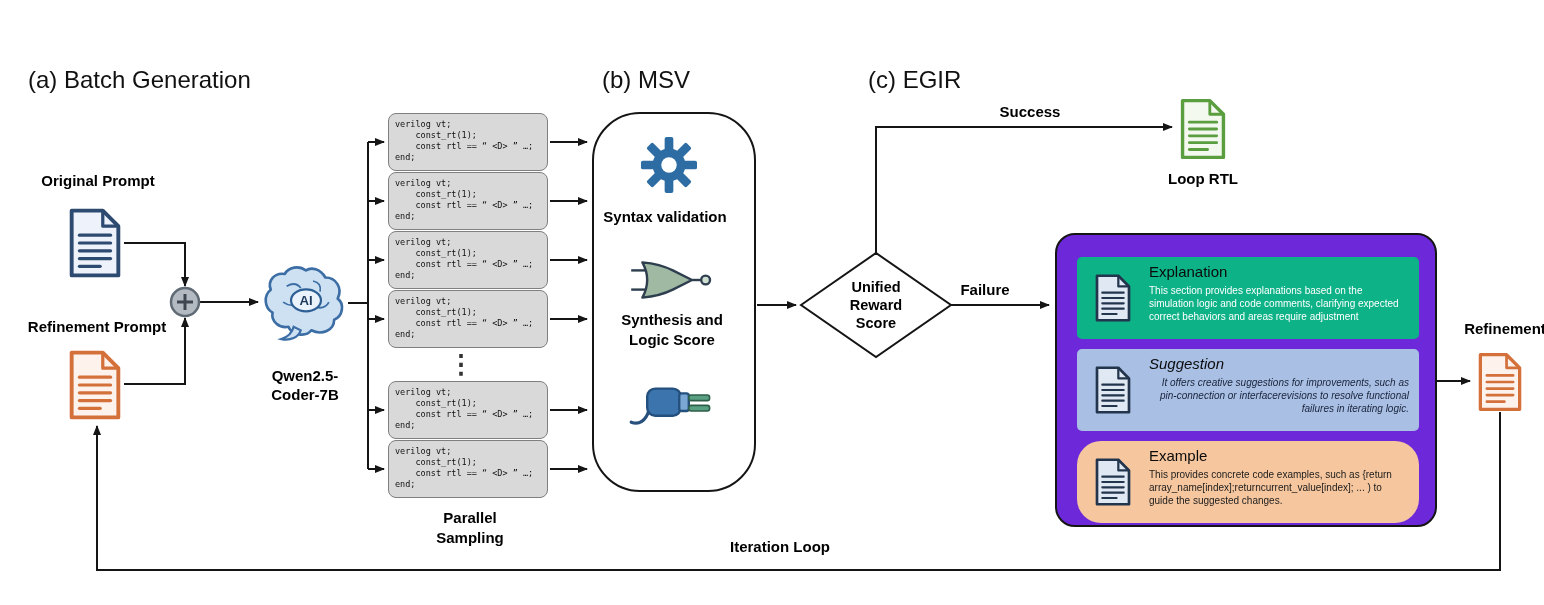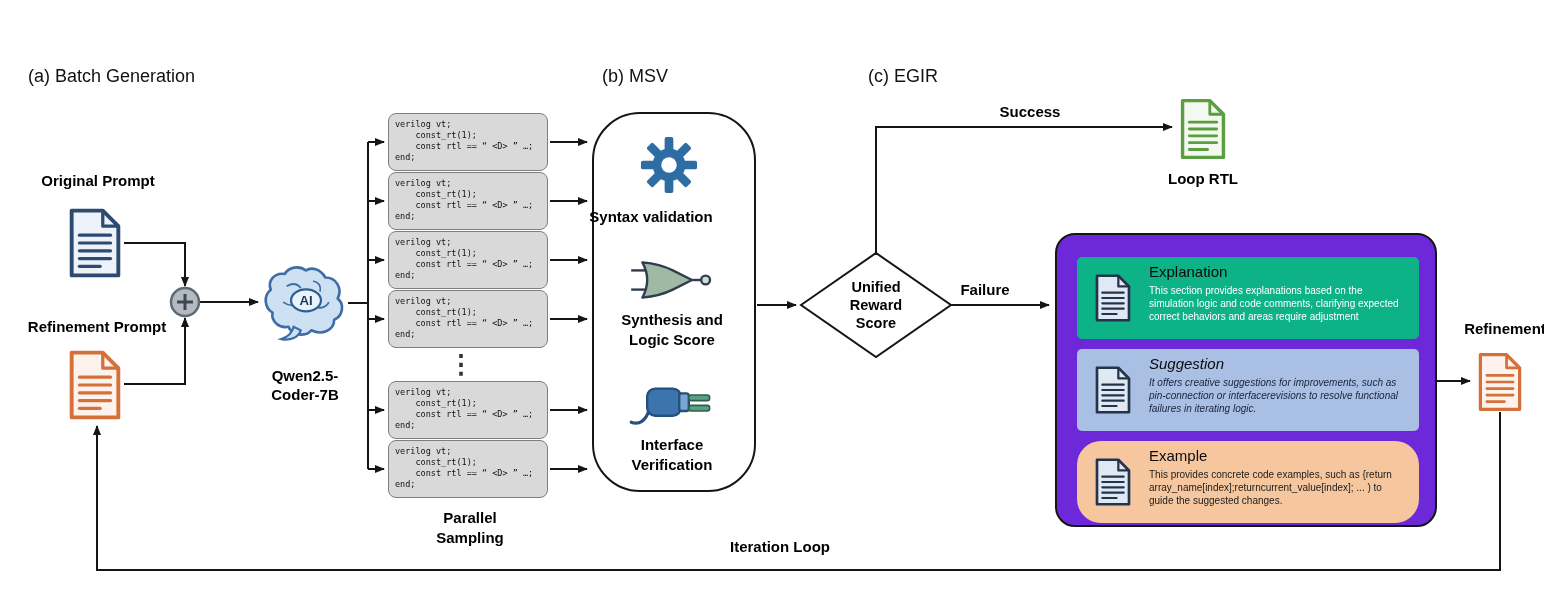--- a/index.html
+++ b/index.html
@@ -1,39 +1,39 @@
 <!DOCTYPE html>
 <html><head>
 <meta charset="utf-8">
 <style>
   html,body{margin:0;padding:0;background:#fff;}
   .canvas{position:relative;width:1544px;height:605px;background:#ffffff;overflow:hidden;
           font-family:"Liberation Sans",sans-serif;color:#000;}
   .abs{position:absolute;z-index:2;}
-  .hdr{font-size:18px;font-weight:500;color:#111;}
+  .hdr{font-size:24px;font-weight:500;color:#111;}
   .lbl{font-weight:700;font-size:15px;color:#000;text-align:center;}
   .pre{white-space:pre-line;}
   .codebox{position:absolute;z-index:2;left:388px;width:160px;height:58px;box-sizing:border-box;
            background:#d9d9d9;border:1.5px solid #7f7f7f;border-radius:8px;padding:5px 6px;}
   .codebox .code{font-family:"DejaVu Sans Mono",monospace;font-size:8.5px;line-height:1.3;
                  white-space:pre;color:#111;}
   .ellipsis{font-size:26px;font-weight:700;color:#333;line-height:30px;text-align:center;}
   .msvbox{position:absolute;z-index:2;left:592px;top:112px;width:164px;height:380px;
           border:2px solid #151515;border-radius:48px;background:#fff;box-sizing:border-box;}
   .feedback{position:absolute;z-index:2;left:1055px;top:233px;width:382px;height:294px;
             border:2px solid #151515;border-radius:20px;background:#6d28d9;box-sizing:border-box;}
   .panel{position:absolute;left:20px;width:342px;height:82px;border-radius:5px;}
   .panel-green{background:#0db287;}
   .panel-blue{background:#a9bfe4;font-style:italic;}
   .panel-peach{background:#f6c79f;border-radius:24px;}
   .panel .pdoc{position:absolute;left:16px;top:17px;}
   .panel-title{position:absolute;left:72px;top:6px;font-size:15px;font-weight:500;color:#0b0b0b;}
   .panel-body{position:absolute;left:72px;right:10px;top:27px;font-size:10px;line-height:1.32;color:#1b1b1b;}
   .panel-green .panel-body{color:#ffffff;}
-  .panel-blue .panel-body{color:#18233a;}
+  .panel-blue .panel-body{color:#18233a;text-align:right;}
   
   .doc .page{stroke-width:3;stroke-linejoin:round;}
   .doc .fold{fill:none;stroke-width:2.5;stroke-linejoin:round;}
   .doc .dl{stroke-width:2.5;stroke-linecap:round;}
   .doc-blue .page{fill:#eef3fb;stroke:#2d4a71;} .doc-blue .fold,.doc-blue .dl{stroke:#2d4a71;}
   .doc-orange .page{fill:#fdf3ec;stroke:#d4703a;} .doc-orange .fold,.doc-orange .dl{stroke:#d4703a;}
   .doc-green .page{fill:#f3f9ef;stroke:#5a9e3f;} .doc-green .fold,.doc-green .dl{stroke:#5a9e3f;}
   .doc-panel .page{fill:#dfe8f3;stroke:#23344d;} .doc-panel .fold,.doc-panel .dl{stroke:#23344d;}
   .ln{stroke:#151515;stroke-width:2;fill:none;}
 </style>
@@ -163,41 +163,39 @@
   <svg class="abs" style="left:640px;top:136px;" width="58" height="58" viewBox="0 0 60 60">
     <g fill="#2d6da3">
       <rect x="25.5" y="1" width="9" height="58" rx="2"></rect>
       <rect x="25.5" y="1" width="9" height="58" rx="2" transform="rotate(45 30 30)"></rect>
       <rect x="25.5" y="1" width="9" height="58" rx="2" transform="rotate(90 30 30)"></rect>
       <rect x="25.5" y="1" width="9" height="58" rx="2" transform="rotate(135 30 30)"></rect>
       <circle cx="30" cy="30" r="17"></circle>
     </g>
     <circle cx="30" cy="30" r="8" fill="#ffffff"></circle>
   </svg>
-  <div class="abs lbl" style="left:576px;top:208px;width:150px;">Syntax validation</div>
+  <div class="abs lbl" style="left:590px;top:208px;width:150px;">Syntax validation</div>
 
   <svg class="abs" style="left:628px;top:254px;" width="88" height="52" viewBox="0 0 110 60">
     <line x1="4" y1="18" x2="24" y2="18" stroke="#2e3e4e" stroke-width="3"></line>
     <line x1="4" y1="42" x2="24" y2="42" stroke="#2e3e4e" stroke-width="3"></line>
     <path d="M18 8 Q40 10 56 18 Q72 26 80 30 Q72 34 56 42 Q40 50 18 52 Q30 30 18 8 Z" fill="#9fb9a2" stroke="#2e3e4e" stroke-width="3" stroke-linejoin="round"></path>
     <line x1="80" y1="30" x2="91" y2="30" stroke="#2e3e4e" stroke-width="3"></line>
     <circle cx="97" cy="30" r="5.5" fill="#cfe0d2" stroke="#2e3e4e" stroke-width="3"></circle>
   </svg>
   <div class="abs lbl pre" style="left:597px;top:310px;width:150px;line-height:20px;">Synthesis and
 Logic Score</div>
 
   <svg class="abs" style="left:628px;top:374px;" width="88" height="58" viewBox="0 0 110 72">
     <path d="M4 60 C14 64 22 58 26 46" fill="none" stroke="#27507c" stroke-width="4" stroke-linecap="round"></path>
     <rect x="24" y="18" width="42" height="34" rx="10" fill="#3c74ad" stroke="#24507e" stroke-width="3"></rect>
     <rect x="64" y="24" width="12" height="22" rx="3" fill="#79a6d2" stroke="#24507e" stroke-width="3"></rect>
     <rect x="76" y="26" width="26" height="7" rx="3" fill="#59a083" stroke="#2e5e4a" stroke-width="2"></rect>
     <rect x="76" y="39" width="26" height="7" rx="3" fill="#59a083" stroke="#2e5e4a" stroke-width="2"></rect>
   </svg>
-  <div class="abs lbl pre" style="left:597px;top:435px;width:150px;line-height:20px;">Interface
-Verification</div>
 
   <div class="abs lbl pre" style="left:806px;top:278px;width:140px;font-size:14.5px;line-height:18px;">Unified
 Reward
 Score</div>
 
   <div class="abs lbl" style="left:960px;top:103px;width:140px;">Success</div>
   <svg class="abs doc doc-green" style="left:1178px;top:98px;" width="50" height="62" viewBox="0 0 44 54">
     <path class="page" d="M4 2 H28 L40 14 V52 H4 Z"></path>
       <path class="fold" d="M28 2 V14 H40"></path>
     <line class="dl" x1="10" y1="21" x2="34" y2="21"></line>

